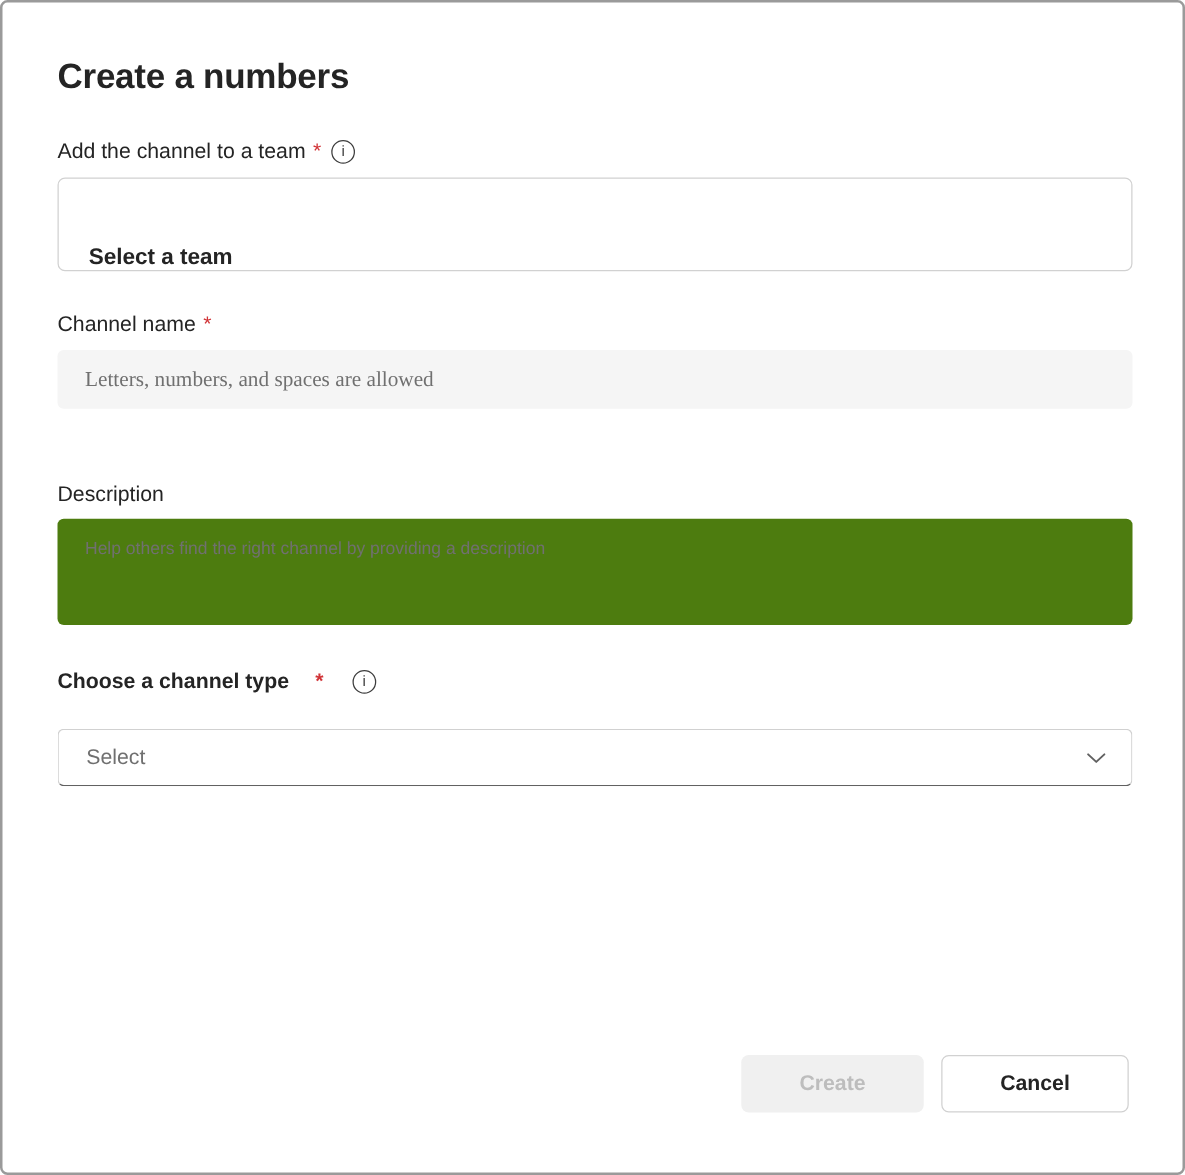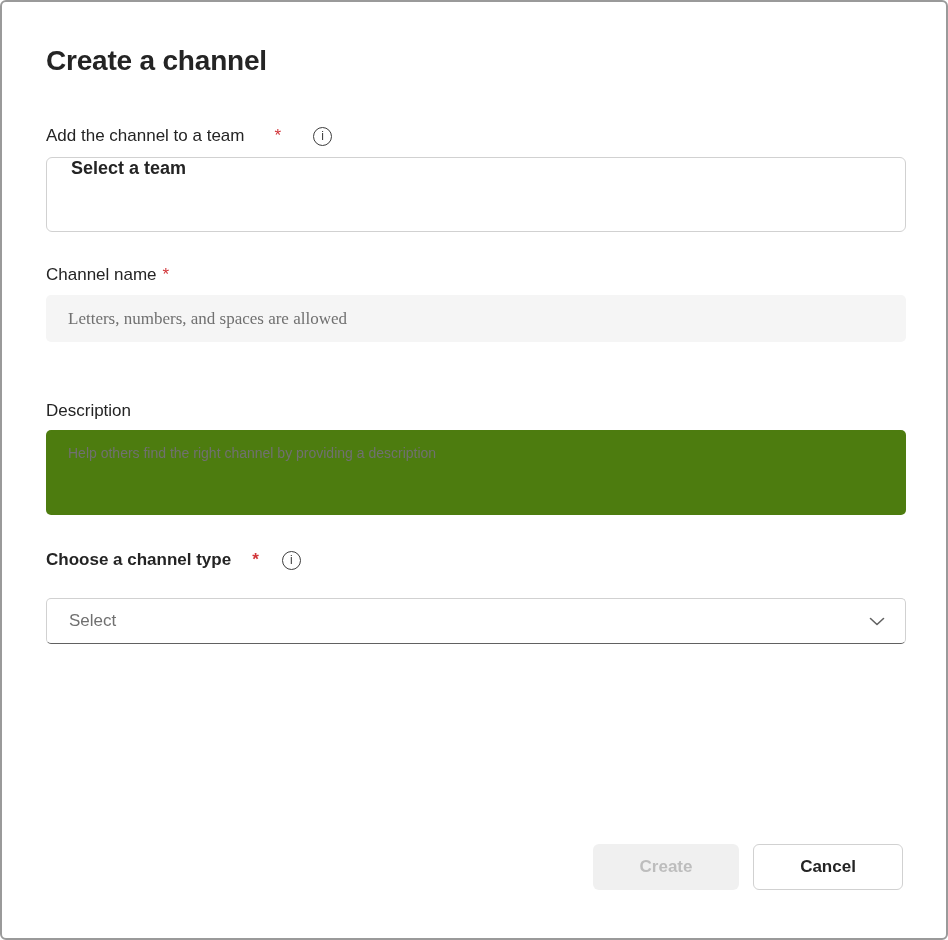--- a/index.html
+++ b/index.html
@@ -32,26 +32,26 @@
     color: #d13438; margin-left: 6px;
     font-size: 17px; line-height: 22px;
   }
   .info-icon {
     display: inline-flex; align-items: center; justify-content: center;
     width: 19px; height: 19px; margin-left: 8px;
     border: 1.5px solid #3d3d3d; border-radius: 50%;
     color: #3d3d3d; font-size: 12px; line-height: 1;
     font-weight: 400; cursor: pointer; flex: 0 0 auto;
   }
-  .row-team-label { margin-top: 47px; gap: 24px; }
+  .row-team-label { margin-top: 32px; }
   .team-combobox {
     margin-top: 10px; height: 75px; width: 860px;
     background: #ffffff;
     border: 1px solid #d1d1d1; border-radius: 6px;
-    display: flex; align-items: flex-start;
+    display: flex; align-items: flex-end;
     padding: 0 24px; cursor: pointer;
   }
   .team-combobox .value {
     font-size: 18px; font-weight: 700; color: #242424;
   }
   .row-name-label { margin-top: 32px; }
   .text-input {
     display: block; margin-top: 9px; width: 860px; height: 47px;
     background: #f5f5f5; border: none; border-radius: 5px;
     padding: 0 22px; font-size: 17px; color: #14532d;
@@ -96,21 +96,21 @@
     width: 146px; background: #f0f0f0;
     border: none; color: #bdbdbd; cursor: default;
   }
 </style>
 </head>
 <body>
 
 <div class="dialog-frame">
   <div class="content">
 
-    <h1 class="dialog-title">Create a channel</h1>
+    <h1 class="dialog-title">Create a numbers</h1>
 
     <div class="label-row row-team-label">
       <span>Add the channel to a team</span>
       <span class="req">*</span>
       <span class="info-icon">i</span>
     </div>
     <div class="team-combobox">
       <span class="value">Select a team</span>
     </div>
 

